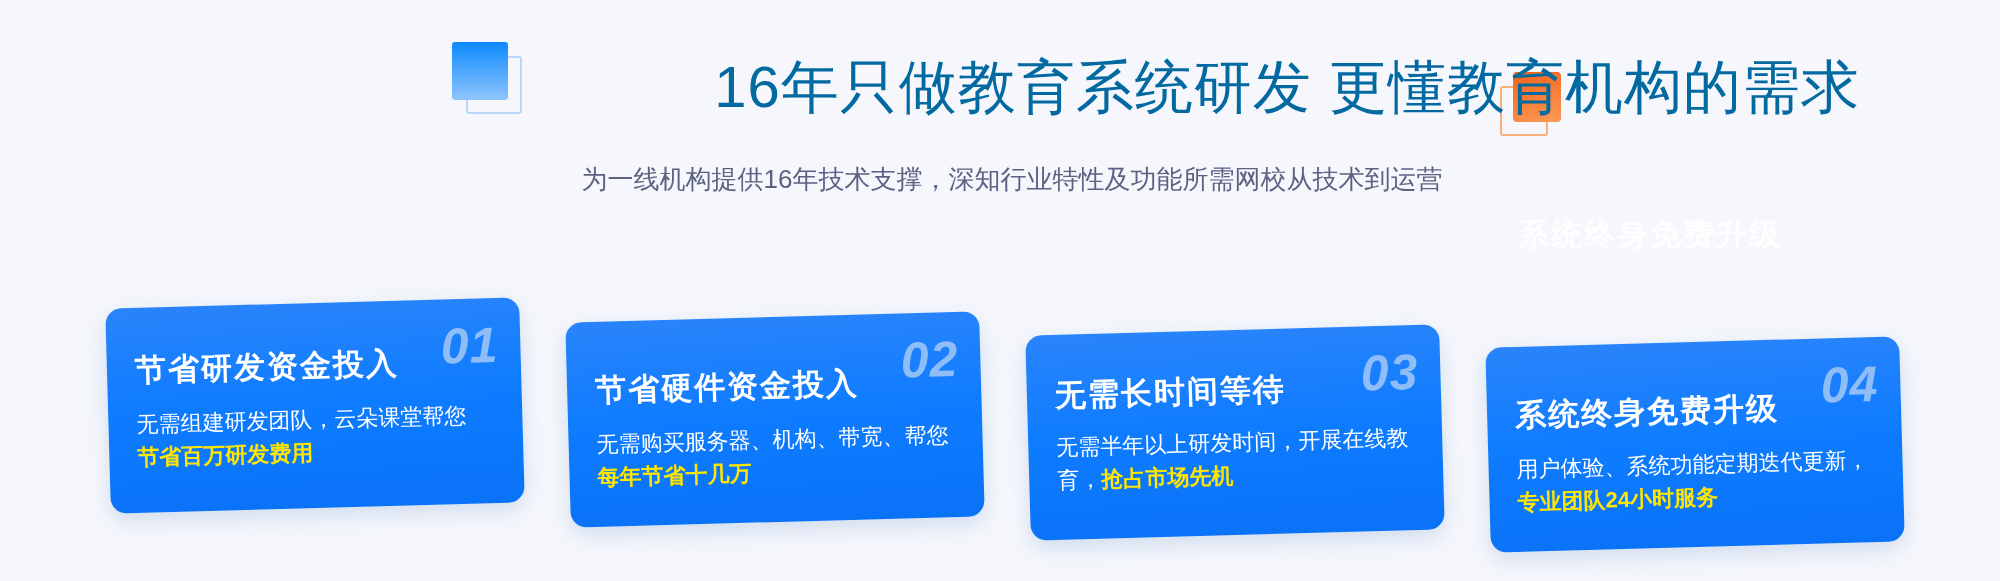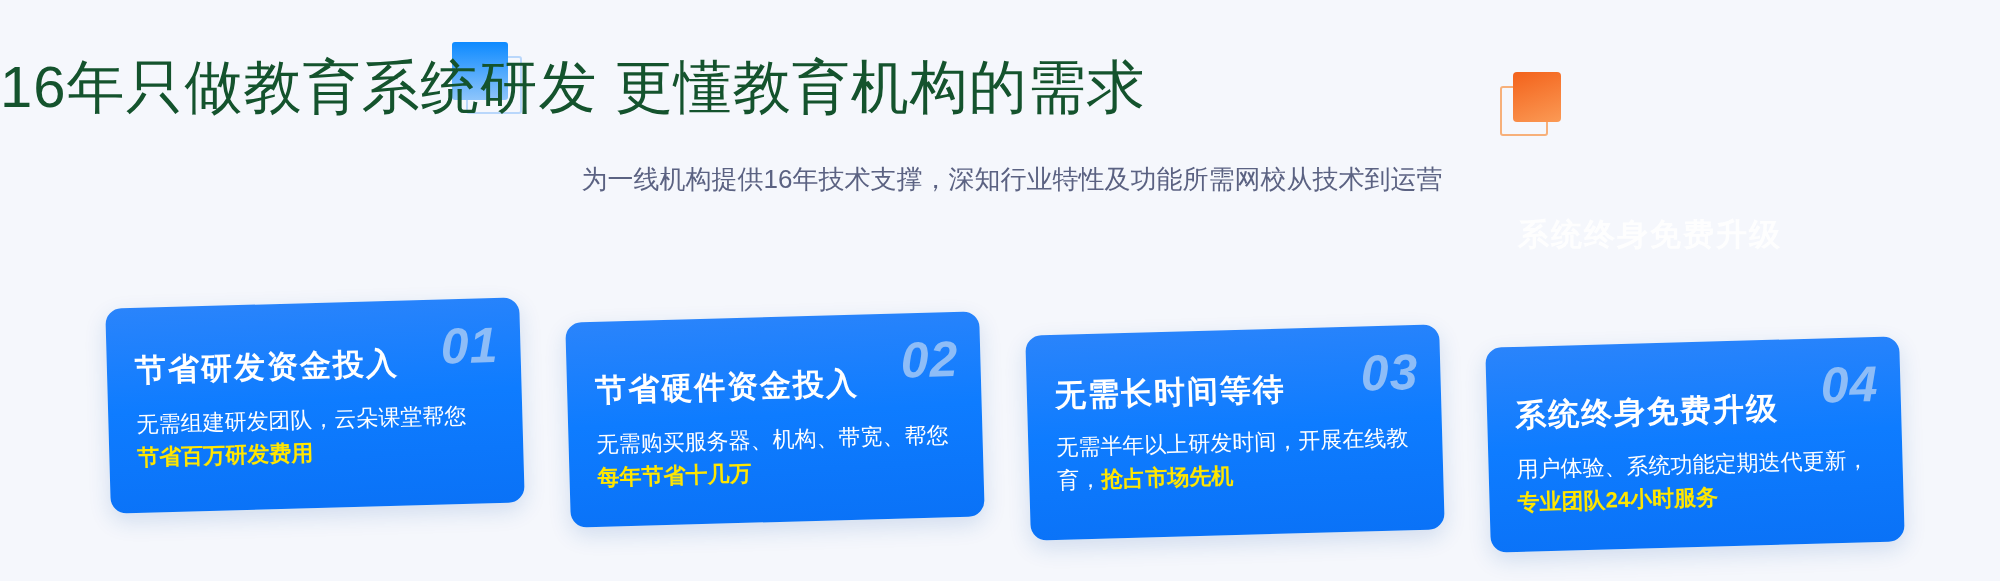--- a/index.html
+++ b/index.html
@@ -64,25 +64,25 @@
     border-radius: 4px;
     background: linear-gradient(160deg, #f3621b 0%, #fb9a55 100%);
   }
 
   
   .title {
     position: absolute;
     left: 0;
     top: 48px;
     width: 1860px;
-    text-align: left;
+    text-align: right;
     font-size: 58px;
     line-height: 78px;
     font-weight: 400;
-    color: #14532d;
+    color: #0369a1;
     letter-spacing: 1px;
     white-space: nowrap;
   }
 
   .subtitle {
     position: absolute;
     left: 0;
     top: 158px;
     width: 2000px;
     text-align: center;

